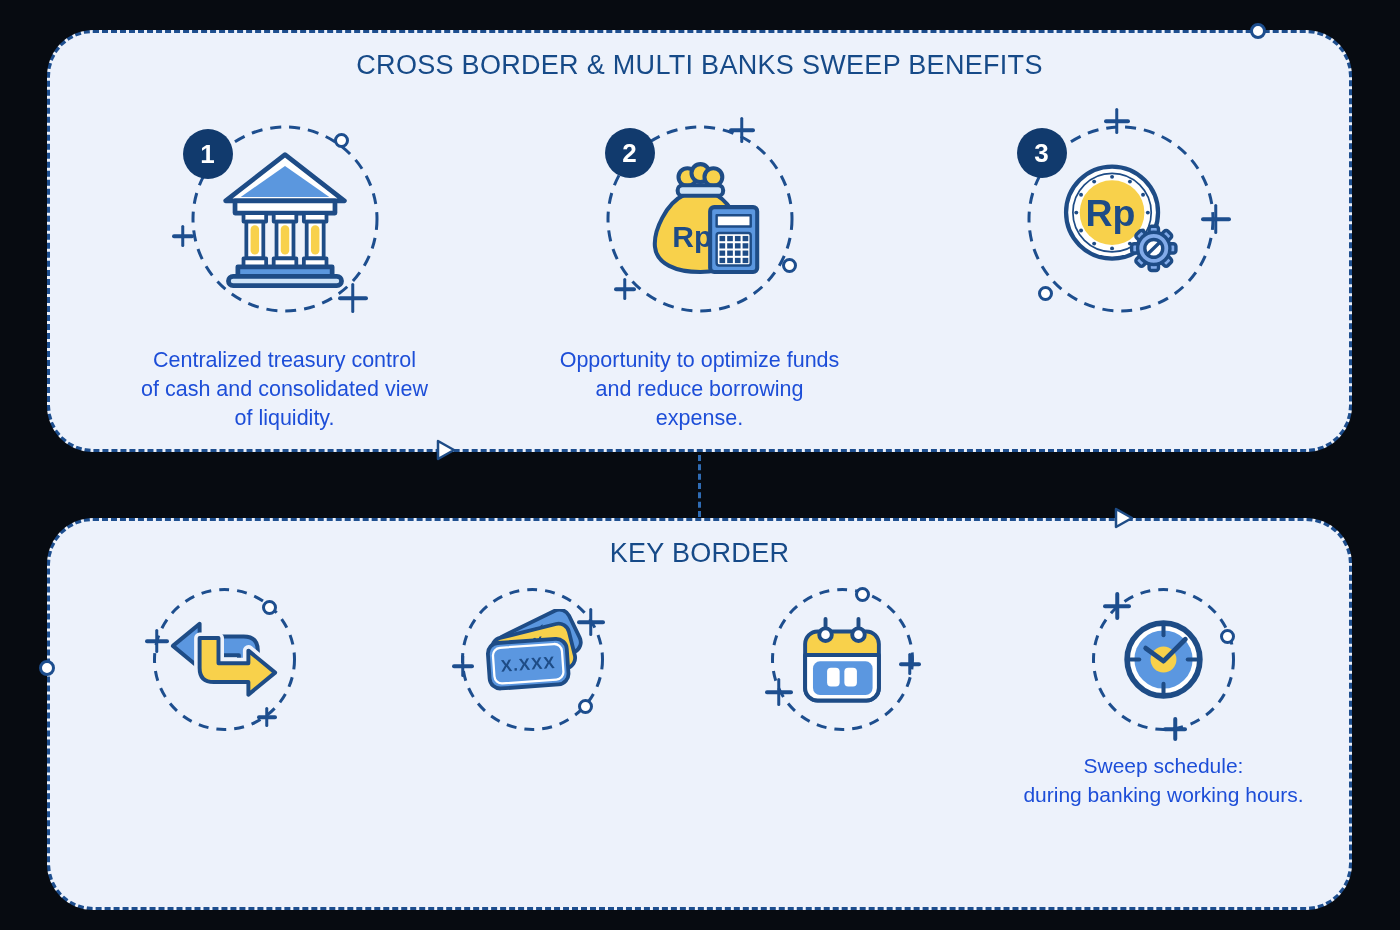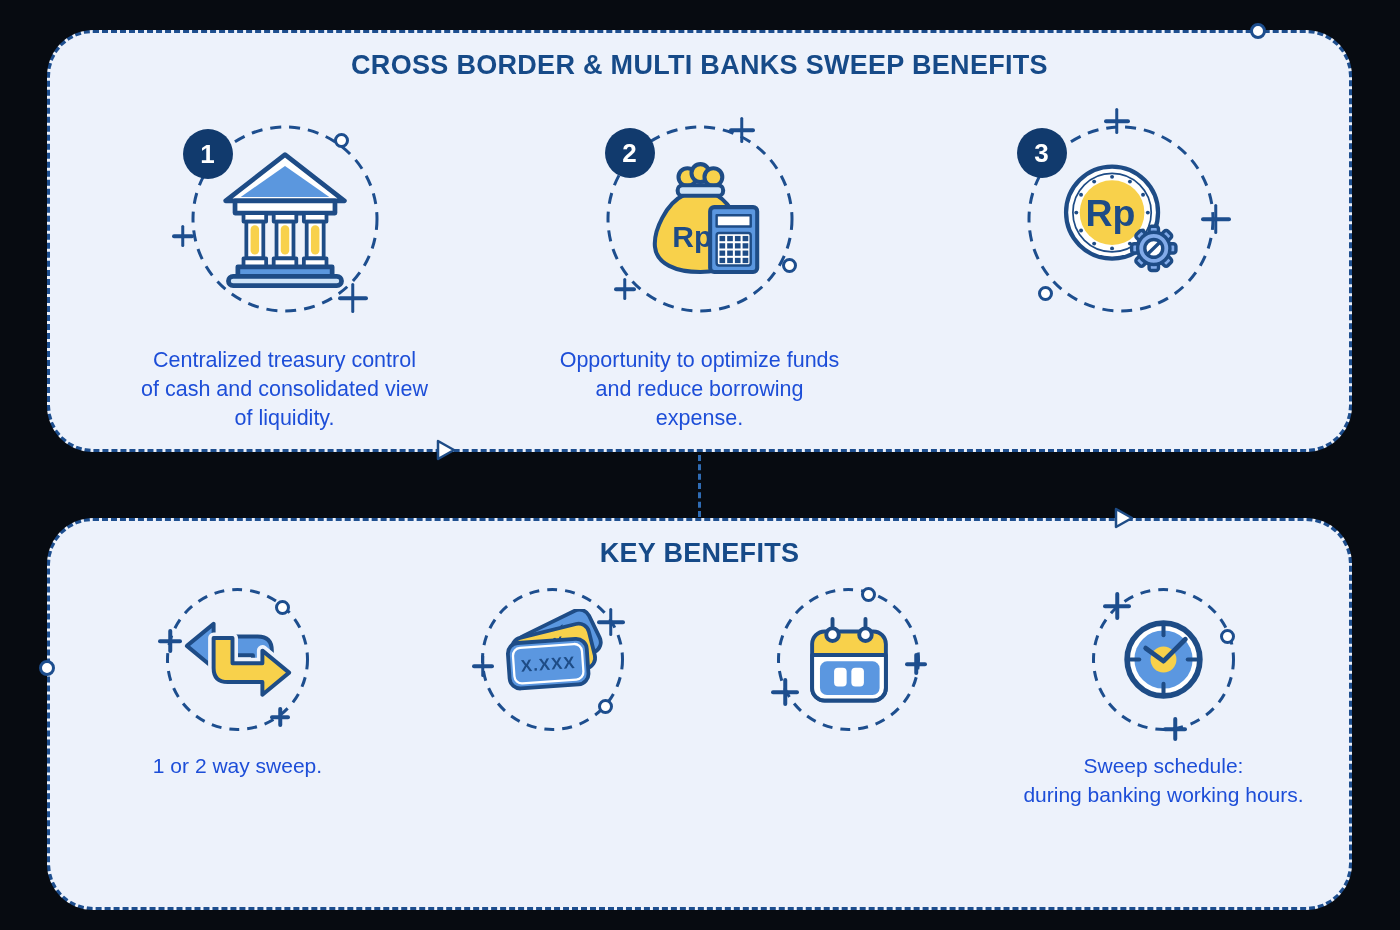--- a/index.html
+++ b/index.html
@@ -8,21 +8,21 @@
     background:#070b11;
     font-family:"Liberation Sans",sans-serif;
   }
   .panel{
     position:absolute;left:47px;width:1305px;box-sizing:border-box;
     background:#edf2fb;border:3px dashed #1d4e8e;border-radius:46px;
   }
   #panel-benefits{top:30px;height:422px}
   #panel-features{top:518px;height:392px}
   .panel-title{
-    margin:17px 0 0 0;text-align:center;font-size:27px;font-weight:bold;
+    margin:17px 0 0 0;text-align:center;font-size:27px;font-weight:normal;
     color:#164a88;letter-spacing:.3px;
   }
   .row{display:flex}
   .row-benefits{margin-top:43px}
   .row-features{margin-top:18px}
   .cell{flex:1;display:flex;flex-direction:column;align-items:center}
   .orbit{position:relative}
   .orbit-190{width:190px;height:190px}
   .orbit-145{width:145px;height:145px}
   .orbit-ring{position:absolute;left:0;top:0;width:100%;height:100%}
@@ -227,41 +227,40 @@
 <svg class="edge-arrow" style="left:435px;top:439px" width="22" height="22" viewBox="0 0 22 22">
   <polygon points="3,2 19,11 3,20" fill="#fff" stroke="#1e4c86" stroke-width="2.5" stroke-linejoin="round"></polygon>
 </svg>
 <svg class="edge-arrow" style="left:1113px;top:507px" width="22" height="22" viewBox="0 0 22 22">
   <polygon points="3,2 19,11 3,20" fill="#fff" stroke="#1e4c86" stroke-width="2.5" stroke-linejoin="round"></polygon>
 </svg>
 <span class="edge-circle" style="left:1250px;top:23px"></span>
 <span class="edge-circle" style="left:39px;top:660px"></span>
 
 <section class="panel" id="panel-features">
-  <h1 class="panel-title">KEY BENEFITS</h1>
+  <h1 class="panel-title">KEY BORDER</h1>
 
   <div class="row row-features">
 
     <div class="cell nudge-c">
       <div class="orbit orbit-145">
         <svg class="orbit-ring" viewBox="0 0 145 145">
           <circle cx="72.5" cy="72.5" r="70" fill="none" stroke="#1d4e8e" stroke-width="3" stroke-dasharray="10 8"></circle>
         </svg>
         <span class="ring-dot" style="left:110px;top:13px"></span>
         <span class="plus" style="left:-7px;top:42px;width:24px;height:24px"></span>
         <span class="plus" style="left:105px;top:120px;width:20px;height:20px"></span>
         <div class="icon-center">
           <svg width="118" viewBox="0 0 150 110">
             <path d="M10,38 L44,10 L44,26 L100,26 Q118,26 118,44 L118,76 L94,76 L94,50 L44,50 L44,66 Z" fill="#5b97e0" stroke="#1e4c86" stroke-width="5" stroke-linejoin="round"></path>
             <path d="M140,72 L106,100 L106,84 L62,84 Q44,84 44,66 L44,28 L68,28 L68,60 L106,60 L106,44 Z" fill="#edf2fb" stroke="#edf2fb" stroke-width="14" stroke-linejoin="round"></path>
             <path d="M140,72 L106,100 L106,84 L62,84 Q44,84 44,66 L44,28 L68,28 L68,60 L106,60 L106,44 Z" fill="#f8d14b" stroke="#1e4c86" stroke-width="5" stroke-linejoin="round"></path>
           </svg>
         </div>
       </div>
-      <p class="caption">1 or 2 way sweep.</p>
     </div>
 
     <div class="cell nudge-d">
       <div class="orbit orbit-145">
         <svg class="orbit-ring" viewBox="0 0 145 145">
           <circle cx="72.5" cy="72.5" r="70" fill="none" stroke="#1d4e8e" stroke-width="3" stroke-dasharray="10 8"></circle>
         </svg>
         <span class="plus" style="left:117px;top:21px;width:28px;height:28px"></span>
         <span class="plus" style="left:-8px;top:68px;width:22px;height:22px"></span>
         <span class="ring-dot" style="left:118px;top:112px"></span>

